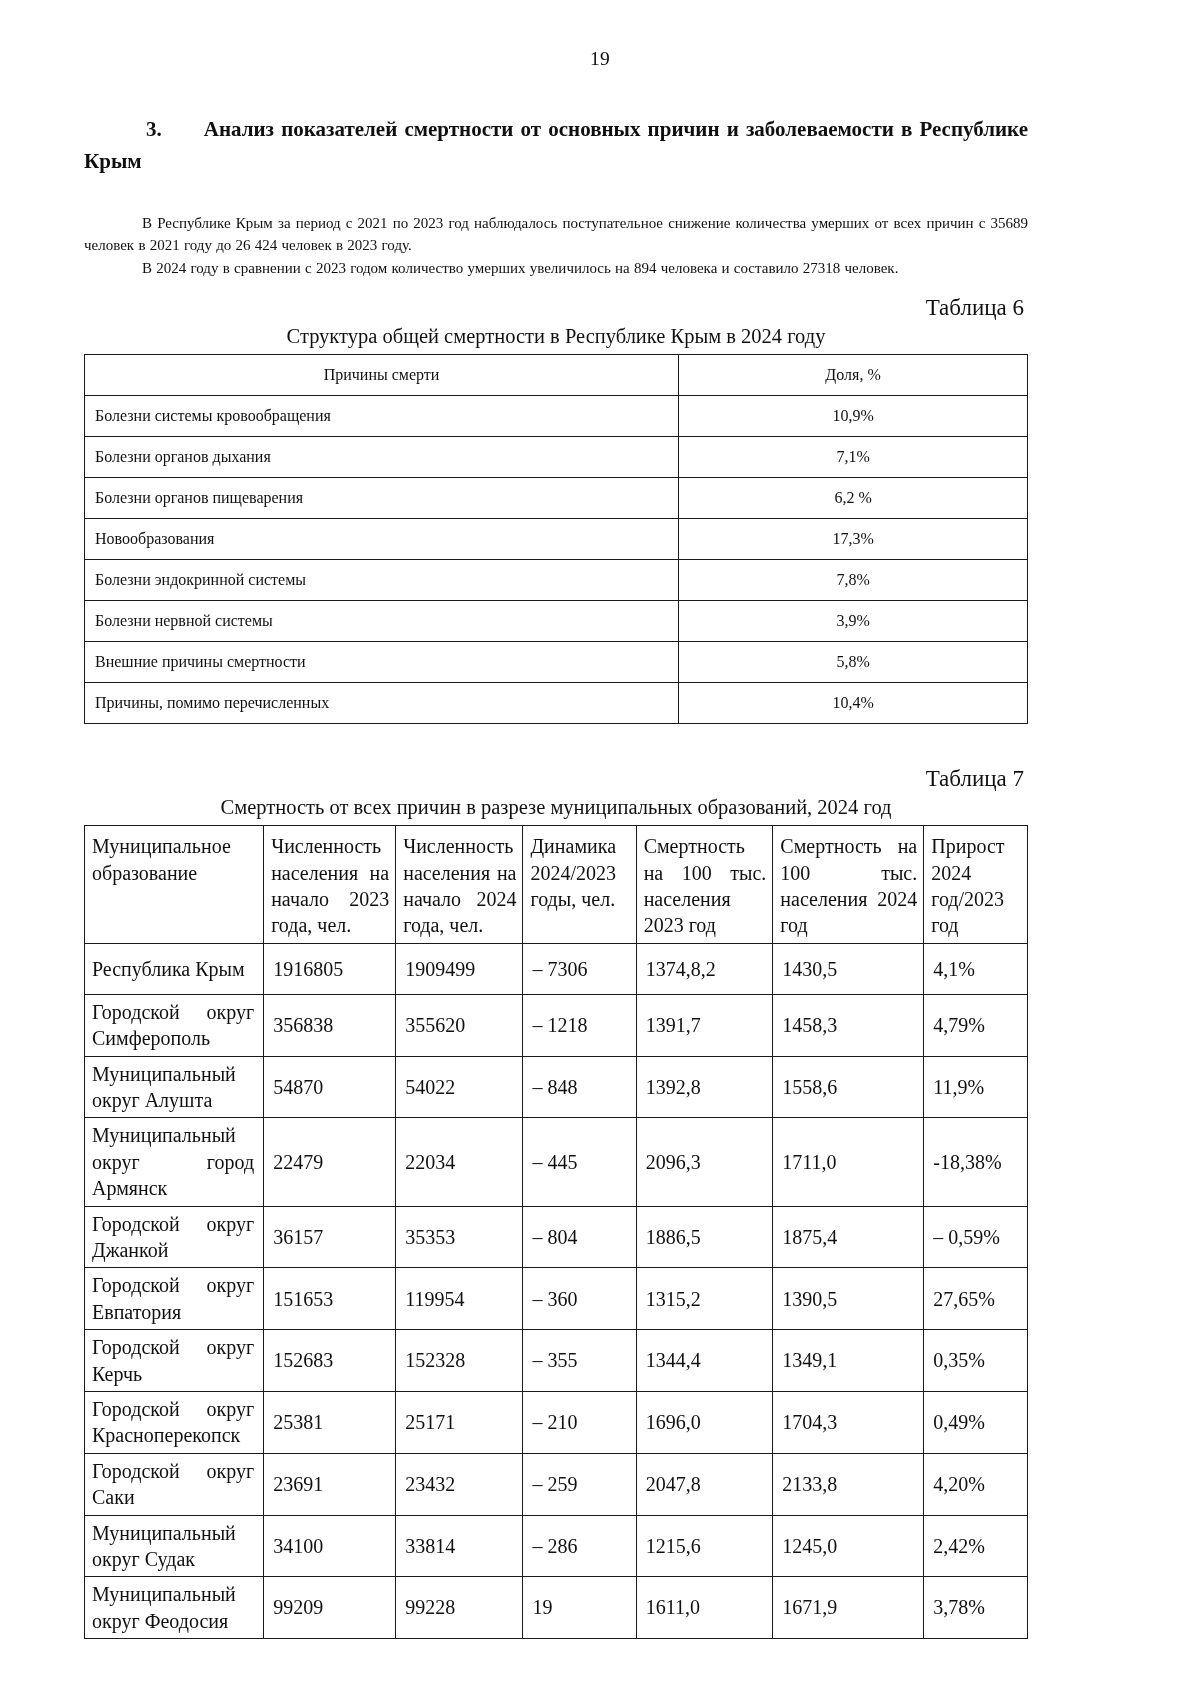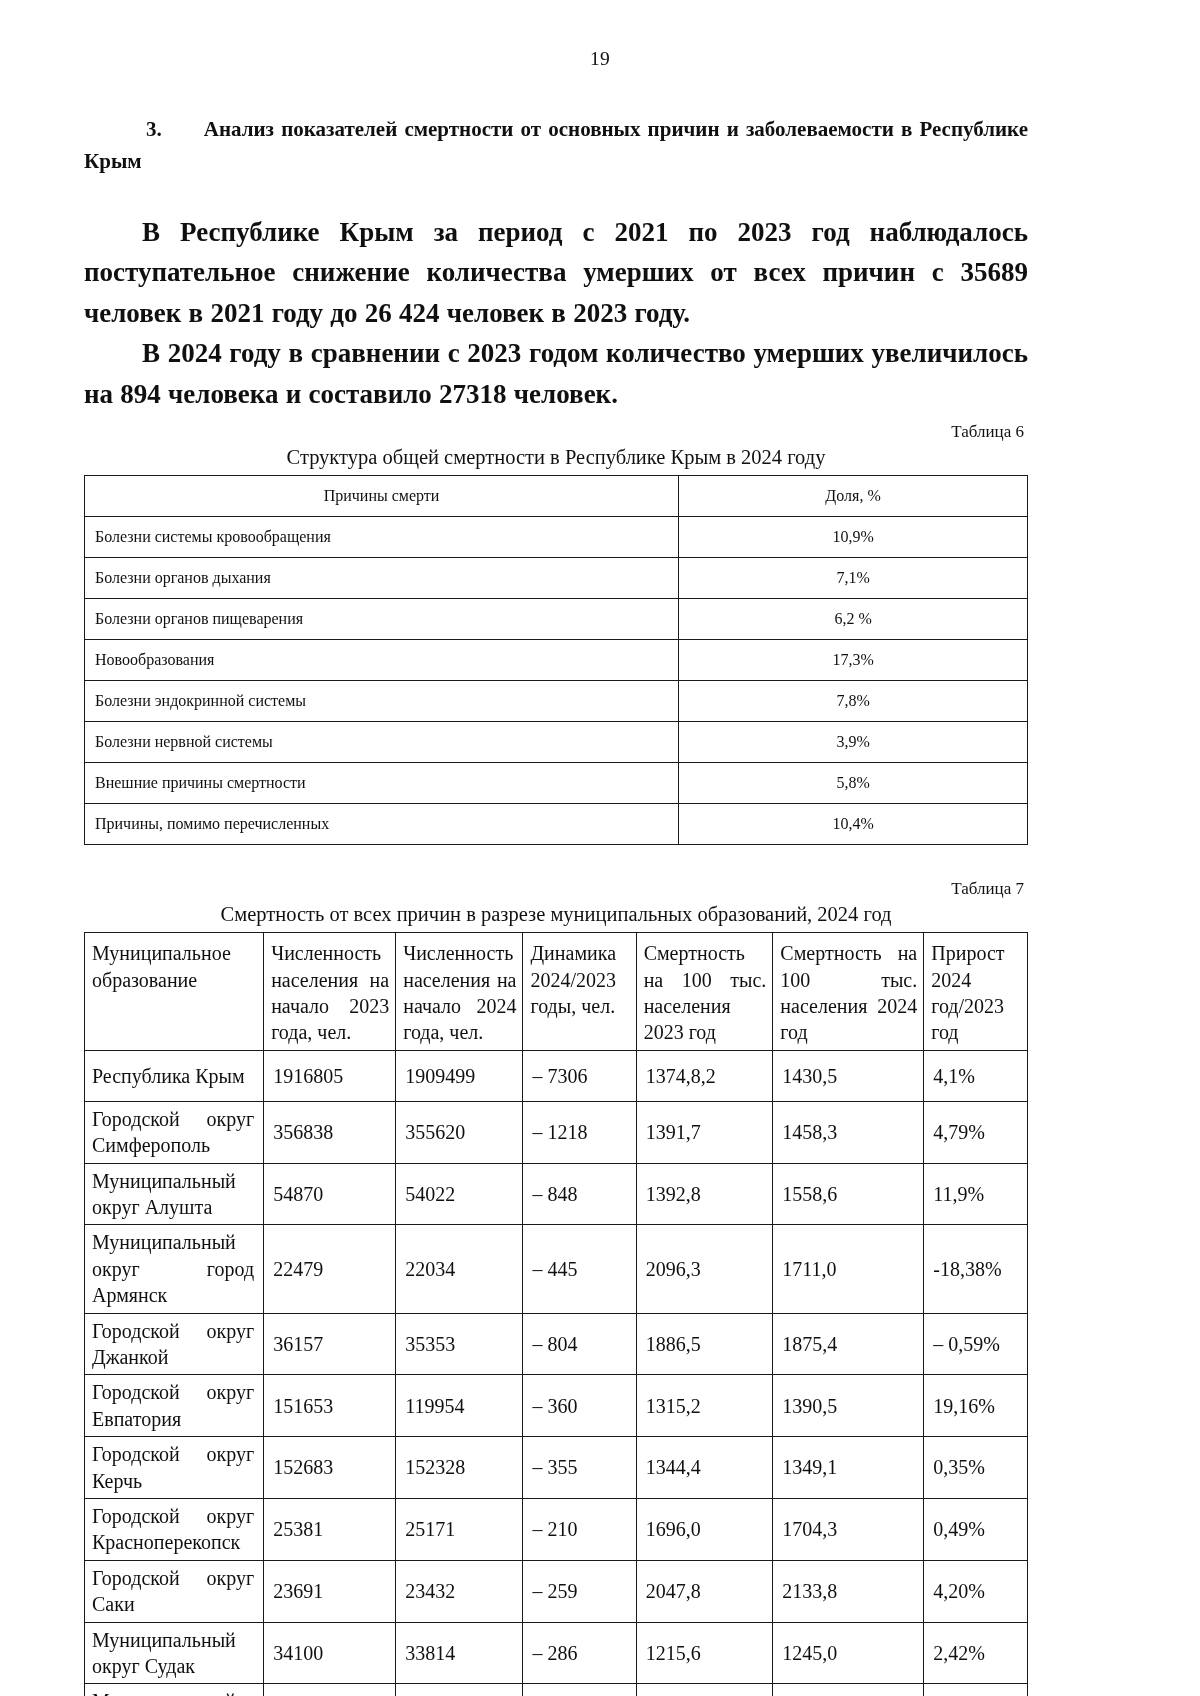--- a/index.html
+++ b/index.html
@@ -39,33 +39,32 @@
     text-align: justify;
     text-align-last: left;
     text-indent: 62px;
     word-spacing: 1px;
   }
   h1.section-heading .num-gap {
     display: inline-block;
     width: 42px;
   }
   p.body-par {
-    font-size: 27px;
+    font-size: 15px;
     line-height: 1.50;
     margin: 0;
     text-align: justify;
     text-indent: 58px;
     word-spacing: 0.5px;
-    font-weight: bold;
   }
   p.par-first { margin-top: 34px; }
   .table-label {
-    font-size: 17px;
+    font-size: 23px;
     text-align: right;
-    margin-top: 8px;
+    margin-top: 16px;
     padding-right: 4px;
   }
   .table-title {
     font-size: 20.5px;
     text-align: center;
     margin-top: 4px;
     margin-bottom: 6px;
   }
 
   
@@ -266,21 +265,21 @@
             <td class="num">1875,4</td>
             <td class="num">– 0,59%</td>
           </tr>
           <tr>
             <td class="mo">Городской округ Евпатория</td>
             <td class="num">151653</td>
             <td class="num">119954</td>
             <td class="num">– 360</td>
             <td class="num">1315,2</td>
             <td class="num">1390,5</td>
-            <td class="num">19,16%</td>
+            <td class="num">27,65%</td>
           </tr>
           <tr>
             <td class="mo">Городской округ Керчь</td>
             <td class="num">152683</td>
             <td class="num">152328</td>
             <td class="num">– 355</td>
             <td class="num">1344,4</td>
             <td class="num">1349,1</td>
             <td class="num">0,35%</td>
           </tr>

